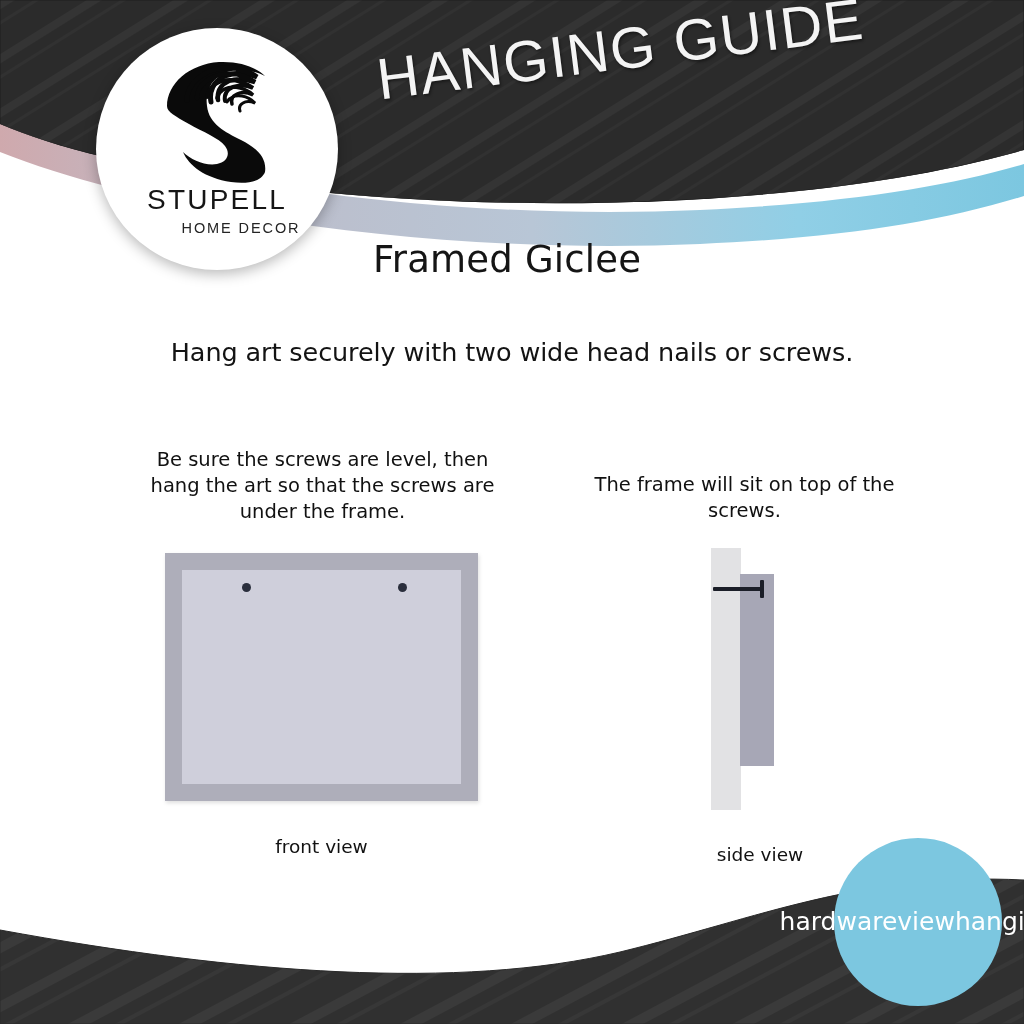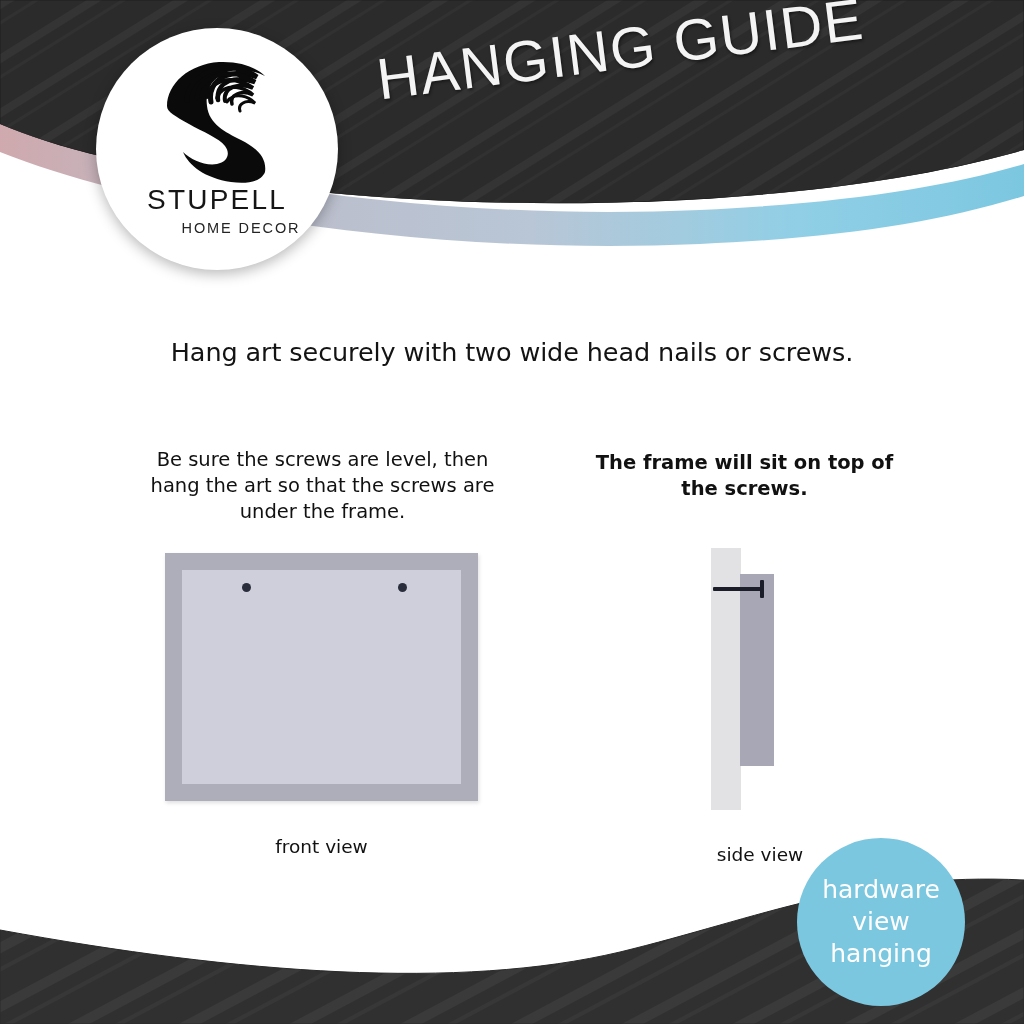--- a/index.html
+++ b/index.html
@@ -122,23 +122,22 @@
     text-align: center;
     font-weight: 400;
   }
   .caption-left {
     left: 150px;
     top: 447px;
     width: 345px;
   }
   .caption-right {
     left: 592px;
-    top: 450px;
+    top: 472px;
     width: 305px;
-    font-weight: bold;
   }
 
   
   .front-view {
     position: absolute;
     left: 165px;
     top: 553px;
     width: 313px;
     height: 248px;
     background: #aeaeba;
@@ -214,28 +213,28 @@
     color: #111111;
     text-align: center;
     font-weight: 400;
   }
   .label-front { left: 165px; top: 836px; width: 313px; }
   .label-side  { left: 660px; top: 844px; width: 200px; }
 
   
   .hw-badge {
     position: absolute;
-    left: 797px;
+    left: 834px;
     top: 838px;
     width: 168px;
     height: 168px;
     border-radius: 50%;
     background: #7cc7e0;
     display: flex;
-    flex-direction: column;
+    flex-direction: row;
     align-items: center;
     justify-content: center;
     color: #ffffff;
     font-family: "DejaVu Sans", sans-serif;
     font-size: 25px;
     line-height: 1.28;
     text-align: center;
     font-weight: 400;
   }
 </style>
@@ -308,20 +307,21 @@
                C86,38 80,38 76,40 C71,42 70,46 71,50" fill="none" stroke="#0a0a0a" stroke-width="3.5" stroke-linecap="round"></path>
       <path d="M66,48 C69,43 75,41 81,42 C87,43 91,46 94,49
                C89,47 85,47 82,49 C78,51 78,54 79,57" fill="none" stroke="#0a0a0a" stroke-width="3" stroke-linecap="round"></path>
     </svg>
     <div class="logo-word">STUPELL</div>
     <div class="logo-sub">HOME DECOR</div>
   </div>
 
   <div class="header-title">HANGING GUIDE</div>
 
+  <div class="product-subtitle">Framed Giclee</div>
 
   <div class="main-instruction">Hang art securely with two wide head nails or screws.</div>
 
   <div class="caption caption-left">Be sure the screws are level, then hang the art so that the screws are under the frame.</div>
 
   <div class="caption caption-right">The frame will sit on top of the screws.</div>
 
   <div class="front-view">
     <div class="front-view-inner">
       <span class="screw-dot left"></span>

